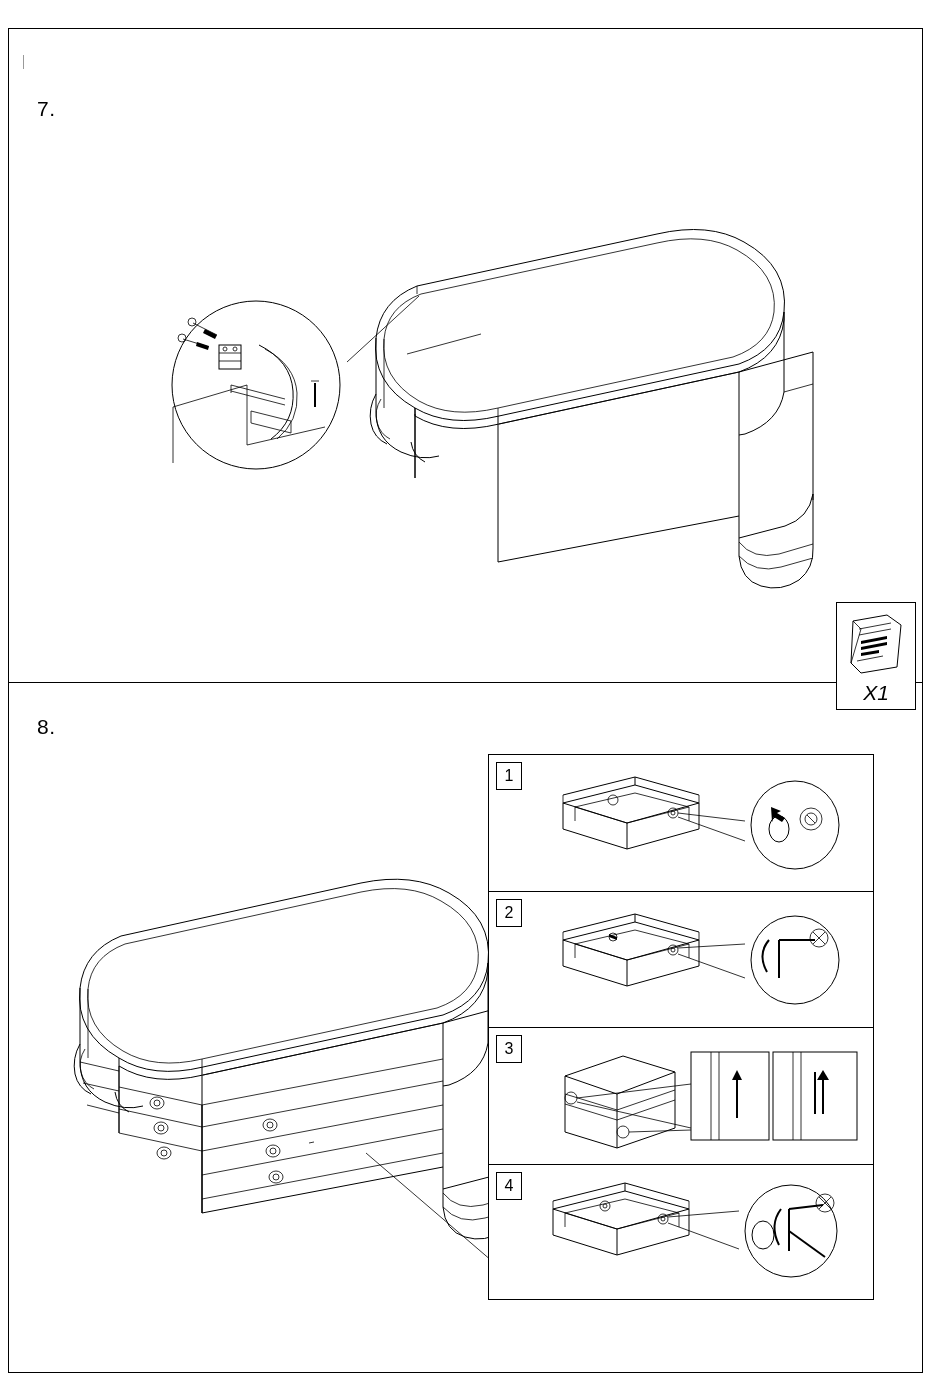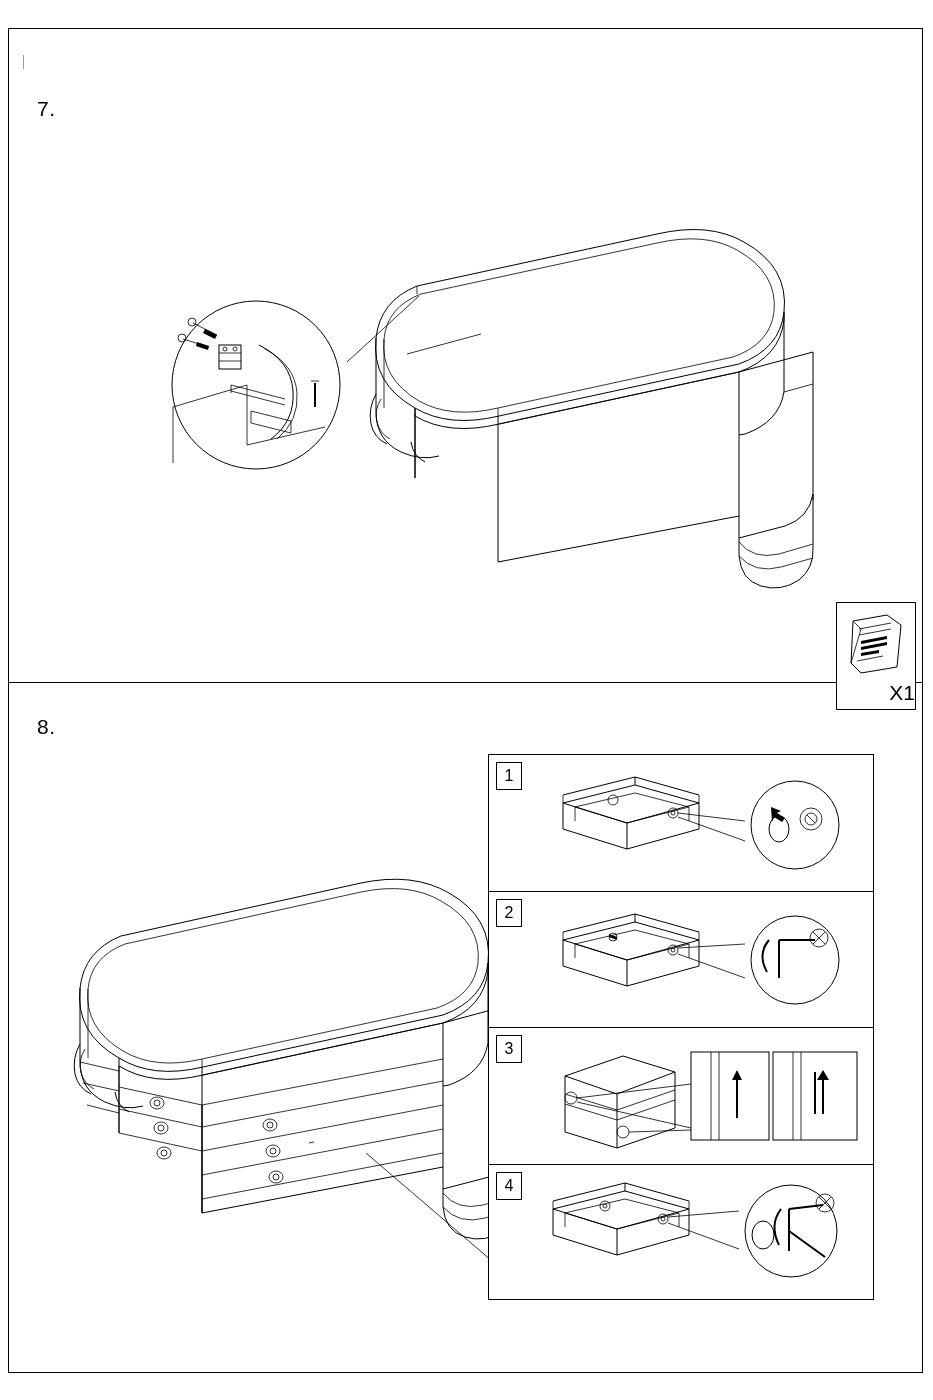--- a/index.html
+++ b/index.html
@@ -71,23 +71,24 @@
     display: flex;
     flex-direction: column;
     align-items: center;
     justify-content: flex-start;
   }
   .parts-badge .qty {
     position: absolute;
     bottom: 4px;
     left: 0;
     width: 100%;
-    text-align: right;
+    text-align: center;
     font-size: 21px;
     font-family: "Liberation Sans", sans-serif;
+    font-style: italic;
   }
   .parts-badge svg {
     position: absolute;
     top: 8px;
     left: 10px;
   }
 
   
   .substeps {
     position: absolute;

